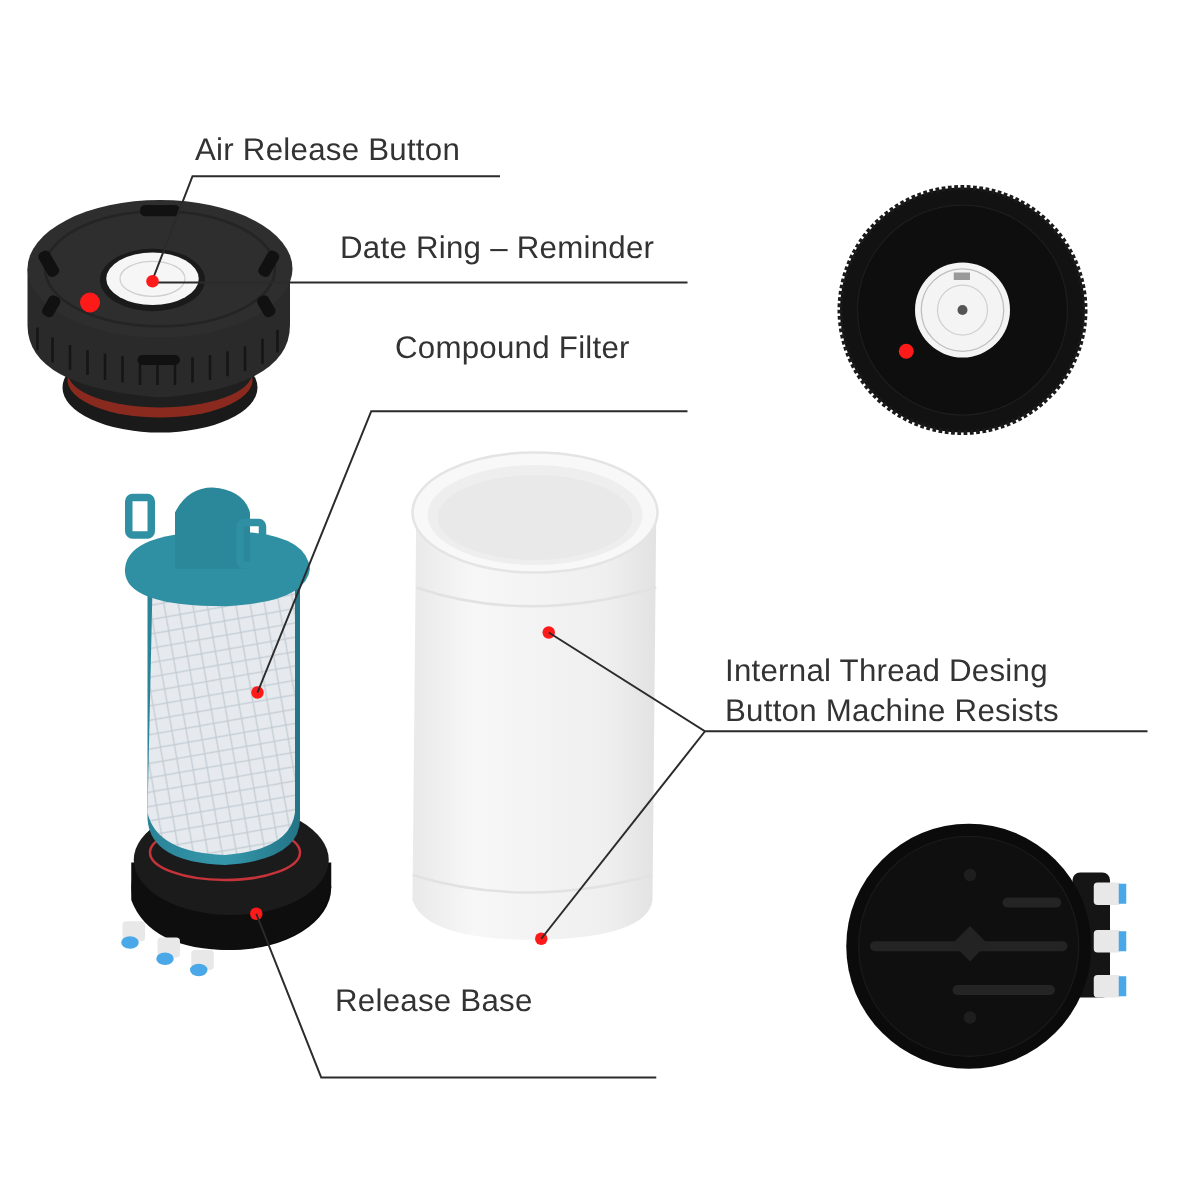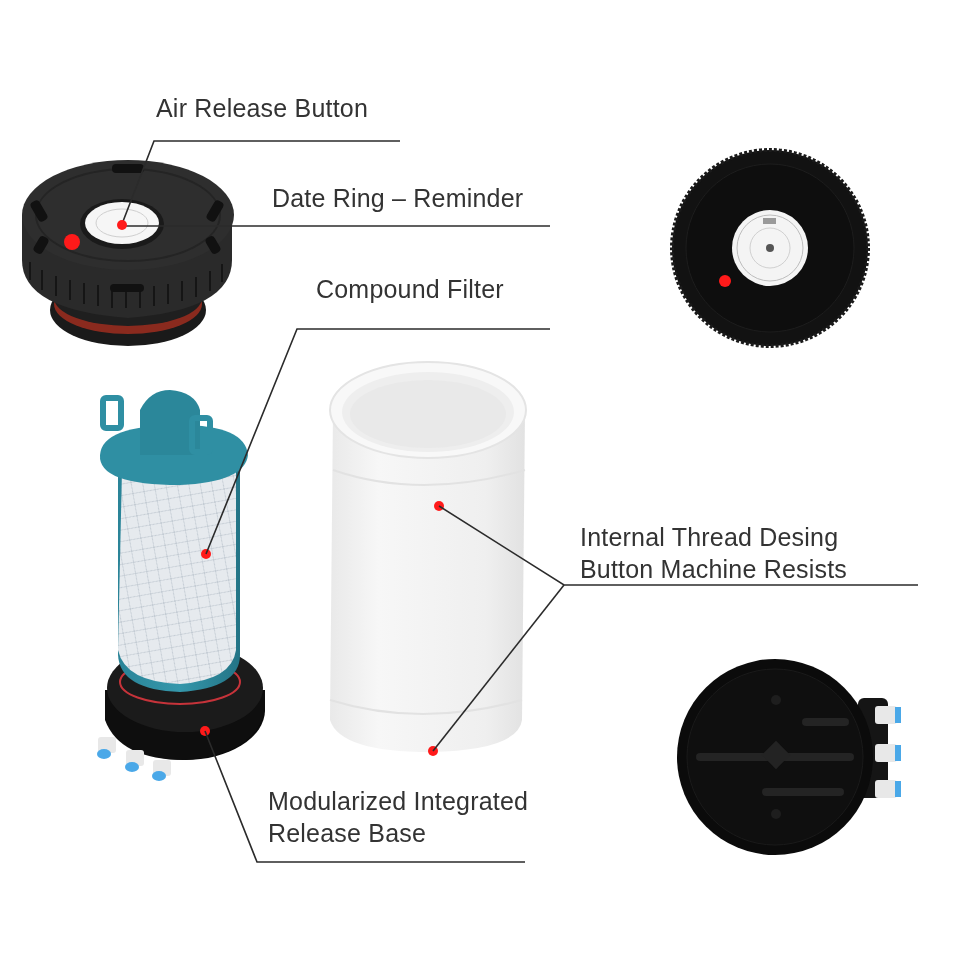--- a/index.html
+++ b/index.html
@@ -145,33 +145,32 @@
     <polyline points="206,554 297,329 550,329"></polyline>
     <polyline points="439,506 564,585 918,585"></polyline>
     <polyline points="433,751 564,585"></polyline>
     <polyline points="205,731 257,862 525,862"></polyline>
   </g>
   <g fill="#ff1a1a">
     <circle cx="122" cy="225" r="5"></circle>
   </g>
 </svg>
 
-<div class="label" style="left:156px; top:92px;">
+<div class="label" style="left:156px; top:104px;">
   <span>Air Release Button</span>
 </div>
 
 <div class="label" style="left:272px; top:182px;">
   <span>Date Ring – Reminder</span>
 </div>
 
-<div class="label" style="left:316px; top:273px;">
+<div class="label" style="left:316px; top:262px;">
   <div>Compound Filter</div>
 </div>
 
 <div class="label" style="left:580px; top:477px;margin-top:44px;">
   <div>Internal Thread Desing</div>
   <div>Button Machine Resists</div>
 </div>
 
 <div class="label" style="left:268px; top:785px;">
-  <div>Modularized Integrated</div>
   <div>Release Base</div>
 </div>
 
 </body></html>

